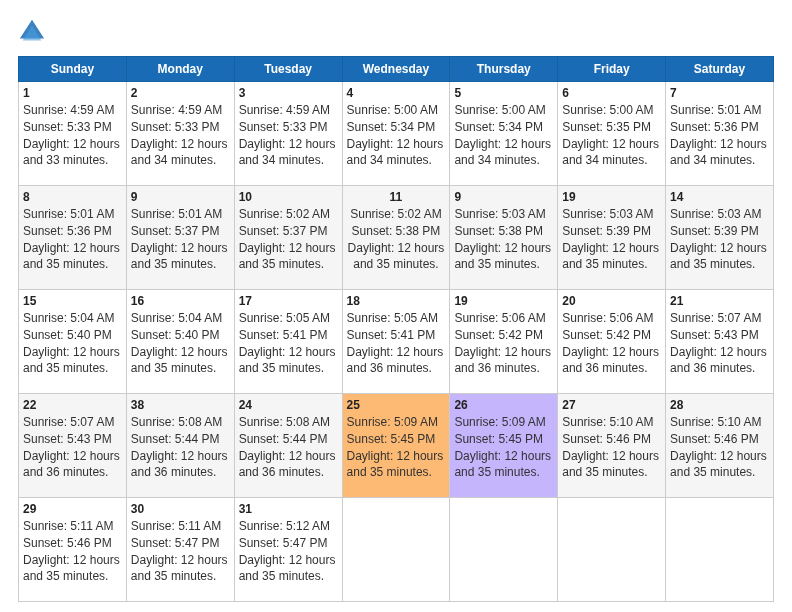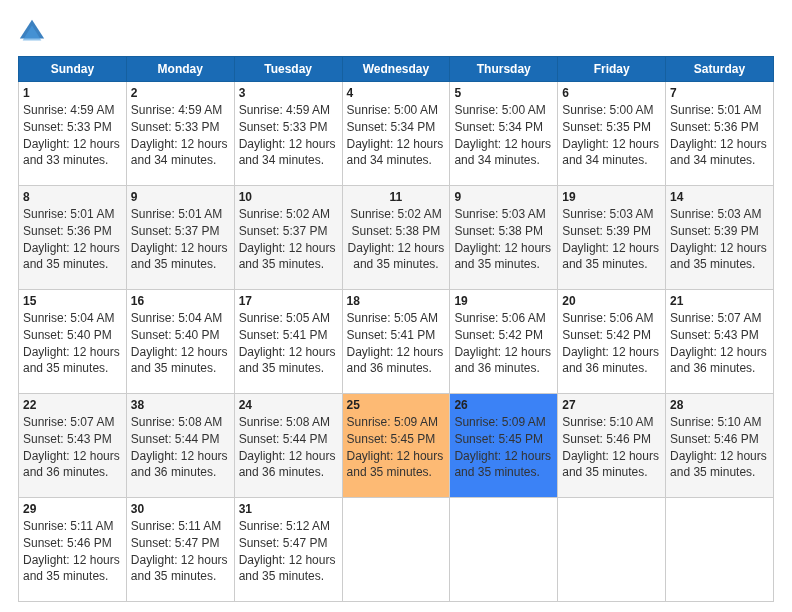--- a/index.html
+++ b/index.html
@@ -316,21 +316,21 @@
 Daylight: 12 hours
 and 36 minutes.</div>
           </td>
           <td style="background: #fdba74;">
             <span class="day-num">25</span>
             <div class="day-info" style="white-space: pre-line;">Sunrise: 5:09 AM
 Sunset: 5:45 PM
 Daylight: 12 hours
 and 35 minutes.</div>
           </td>
-          <td style="background: #3b82f6;">
+          <td style="background: #c4b5fd;">
             <span class="day-num">26</span>
             <div class="day-info" style="white-space: pre-line;">Sunrise: 5:09 AM
 Sunset: 5:45 PM
 Daylight: 12 hours
 and 35 minutes.</div>
           </td>
           <td style="background: rgb(245, 245, 245);">
             <span class="day-num">27</span>
             <div class="day-info" style="white-space: pre-line;">Sunrise: 5:10 AM
 Sunset: 5:46 PM

